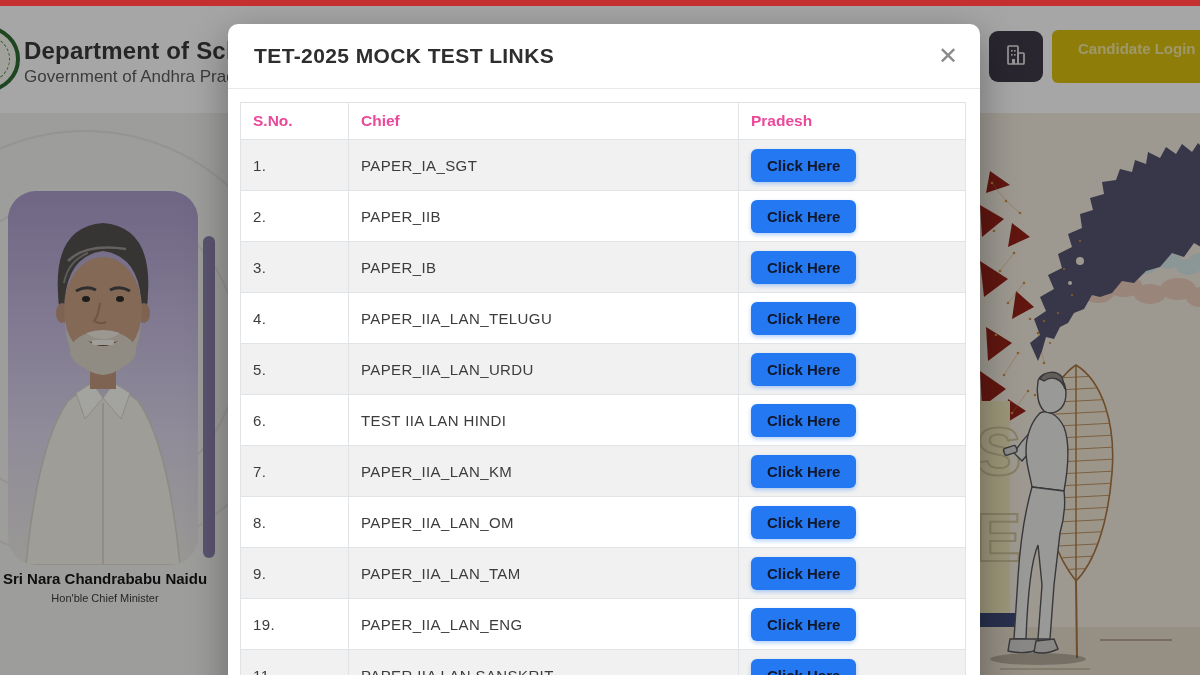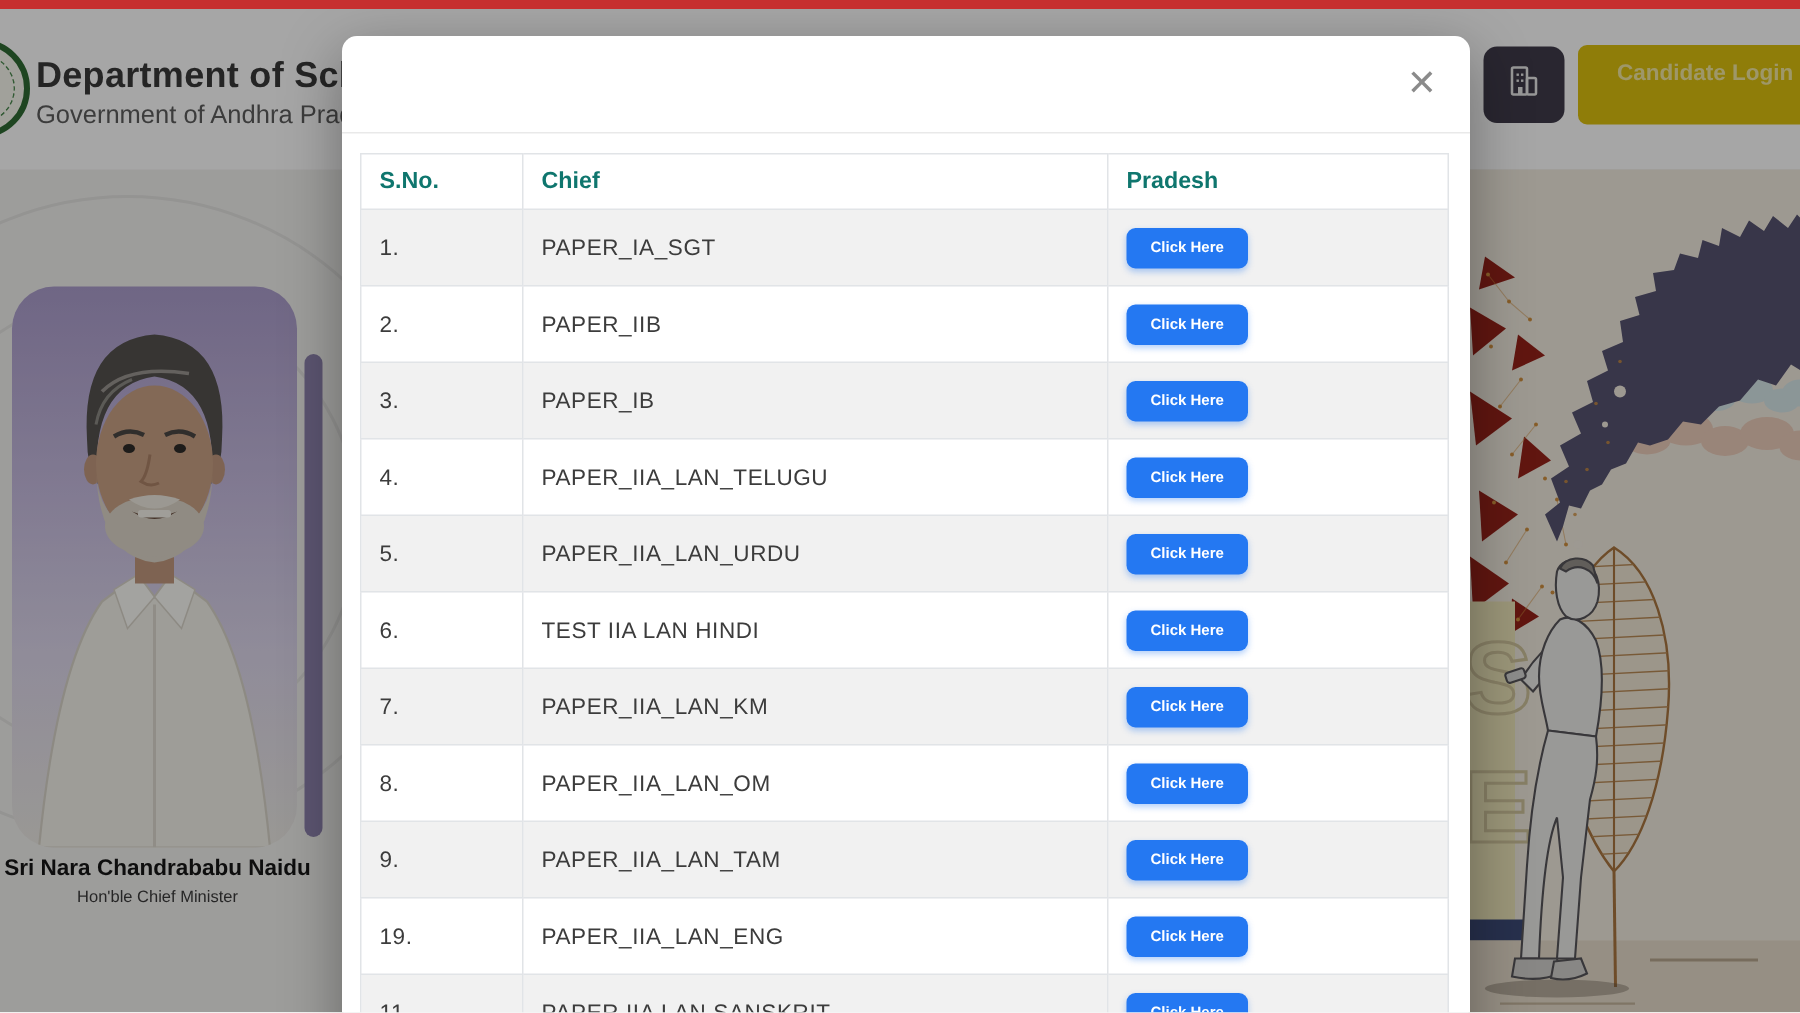--- a/index.html
+++ b/index.html
@@ -45,28 +45,28 @@
   .modal { position:absolute; left:228px; top:24px; width:752px; background:#ffffff; border-radius:10px;
            box-shadow:0 12px 40px rgba(0,0,0,0.35); z-index:20; }
   .modal-header { position:relative; height:65px; border-bottom:1px solid #e9e9e9; }
   .modal-title { position:absolute; left:26px; top:20px; font-size:21px; font-weight:bold; color:#2e2e2e;
                  letter-spacing:0.4px; }
   .modal-close { position:absolute; right:18px; top:16px; font-size:24px; color:#8b8b8b; background:none;
                  border:none; cursor:pointer; line-height:1; padding:4px; }
   .modal-body { padding:13px 14px 26px 12px; }
 
   table.mock-table { width:100%; border-collapse:collapse; table-layout:fixed; }
-  .mock-table th { text-align:left; font-size:15.5px; font-weight:bold; color:#0f766e; padding:9px 12px;
+  .mock-table th { text-align:left; font-size:15.5px; font-weight:bold; color:#ec4899; padding:9px 12px;
                    border:1px solid #e1e4e7; background:#ffffff;margin-left:44px; }
   .mock-table td { font-size:15px; color:#3c3c3c; padding:8px 12px; border:1px solid #e1e4e7;
                    letter-spacing:0.4px; }
   .mock-table tbody tr { height:51px; }
   .mock-table tbody tr:nth-child(odd) td { background:#f1f1f1; }
   .mock-table tbody tr:nth-child(even) td { background:#ffffff; }
-  .click-btn { background:#2478f2; color:#ffffff; font-family:"Liberation Sans", sans-serif; font-size:10px;
+  .click-btn { background:#2478f2; color:#0f172a; font-family:"Liberation Sans", sans-serif; font-size:15px;
                font-weight:bold; border:none; border-radius:6px; padding:8px 16px; cursor:pointer;
                box-shadow:0 2px 4px rgba(36,120,242,0.35); }
 </style>
 </head>
 <body>
 
 <div class="viewport">
 
   <div class="site-header">
     <div class="emblem"></div>
@@ -262,20 +262,21 @@
       </g>
     </svg>
   </div>
 
   <div class="backdrop"></div>
 
   <div class="topbar"></div>
 
   <div class="modal">
     <div class="modal-header">
+      <div class="modal-title">TET-2025 MOCK TEST LINKS</div>
       <button class="modal-close">✕</button>
     </div>
     <div class="modal-body">
       <table class="mock-table">
         <colgroup>
             <col style="width:108px">
             <col style="width:390px">
             <col>
           </colgroup>
         <thead>

